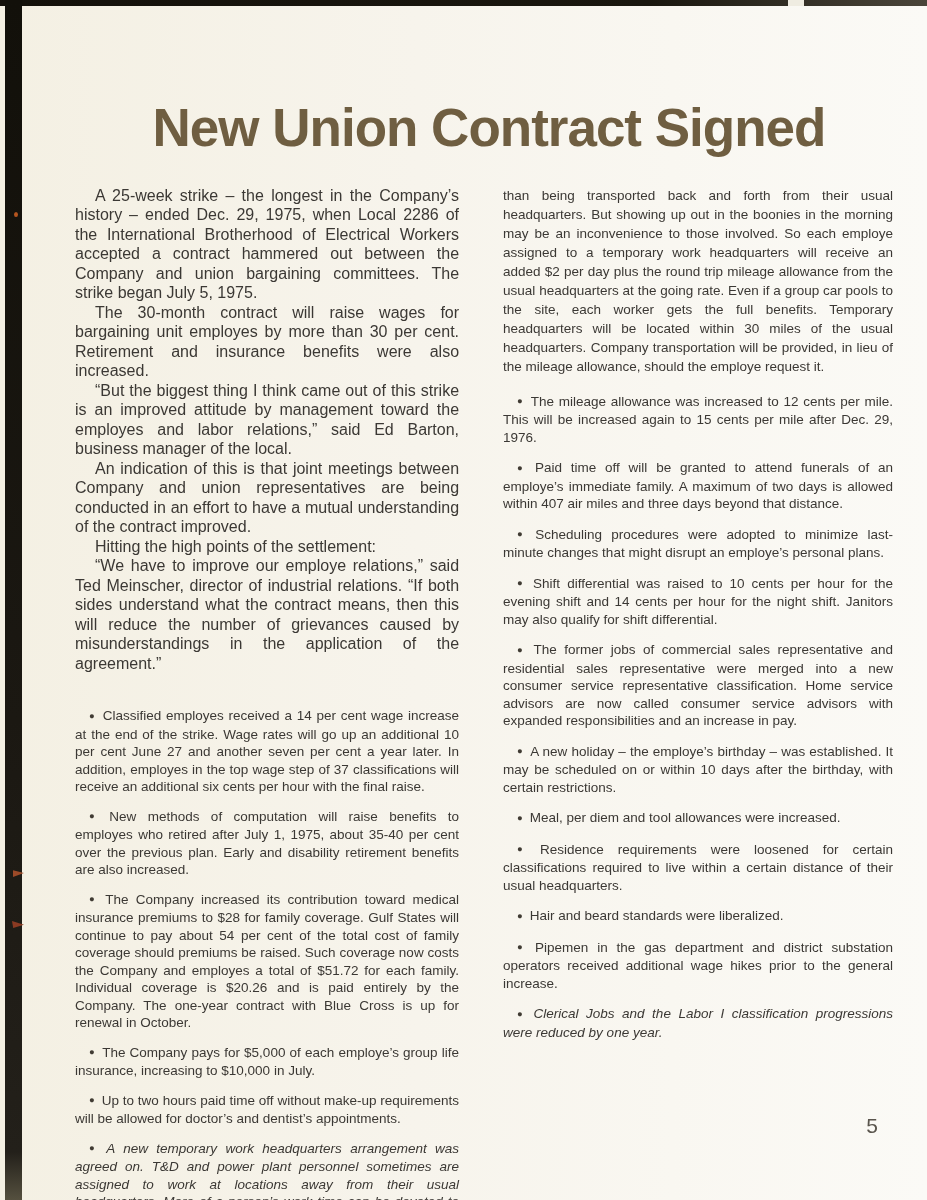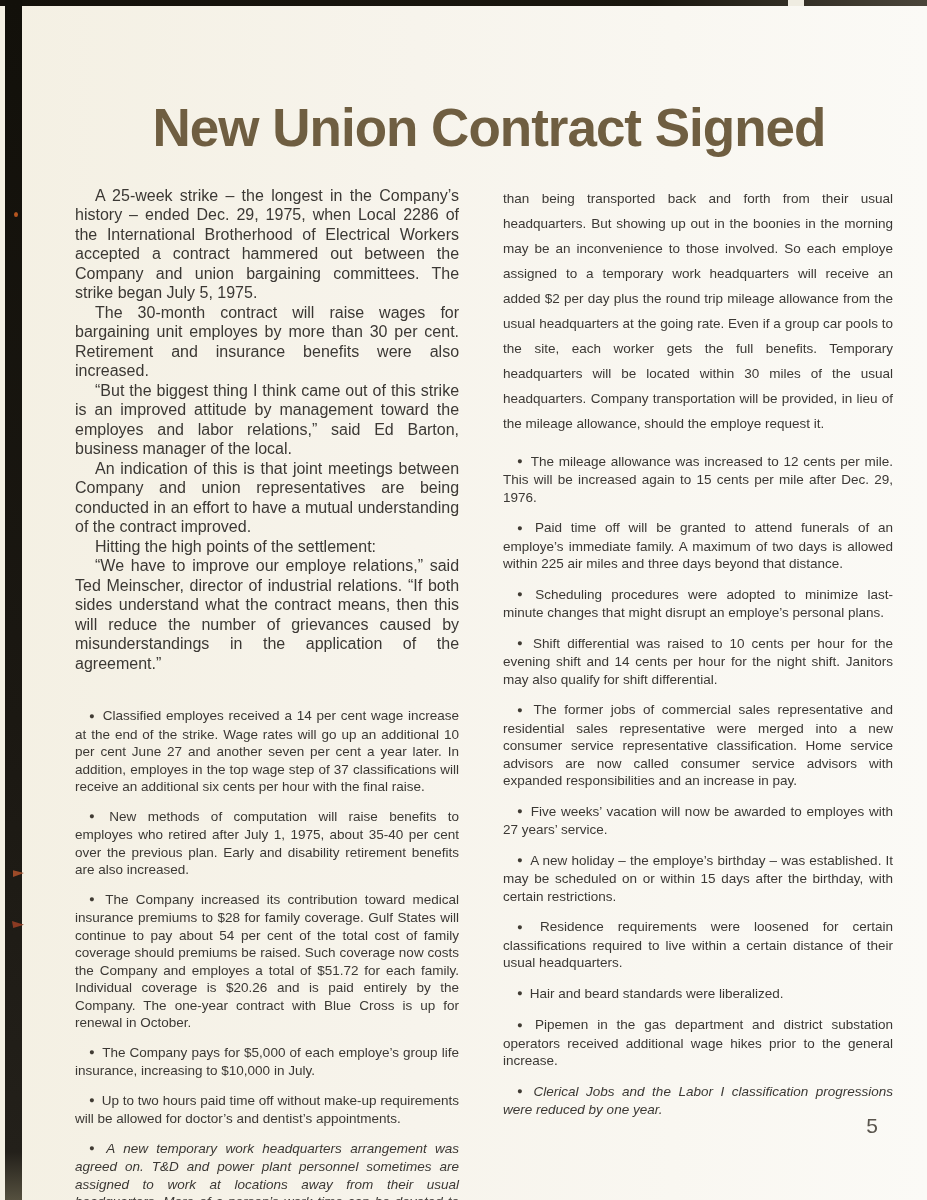--- a/index.html
+++ b/index.html
@@ -37,21 +37,21 @@
   .cols{display:flex;gap:44px;align-items:flex-start;}
   .col-left{width:392px;}
   .col-right{width:398px;}
 
   .intro{font-size:16px;line-height:19.5px;text-indent:20px;margin:0;text-align:justify;}
   .bullets-left{margin-top:34px;}
   .bullet{font-size:13.5px;line-height:17.5px;margin:0 0 12px;text-align:justify;text-indent:14px;}
   .col-right .bullet{margin-bottom:13px;}
   .bullet:last-child{margin-bottom:0;font-style:italic;}
   .dot{font-size:9.5px;margin-right:7px;color:#403b33;position:relative;top:-1.5px;}
-  .cont{font-size:13.5px;line-height:25px;margin:0 0 17px;text-align:justify;}
+  .cont{font-size:13.5px;line-height:19px;margin:0 0 17px;text-align:justify;}
 
   .page-number{position:absolute;right:49px;bottom:62px;font-size:21px;color:#5a554d;}
 </style>
 </head>
 <body>
 
 <div class="scan">
 
   <div class="edge-top"></div>
   <div class="edge-top-gap"></div>
@@ -80,26 +80,26 @@
           <p class="bullet"><span class="dot">●</span><span>The Company pays for $5,000 of each employe’s group life insurance, increasing to $10,000 in July.</span></p>
           <p class="bullet"><span class="dot">●</span><span>Up to two hours paid time off without make-up requirements will be allowed for doctor’s and dentist’s appointments.</span></p>
           <p class="bullet"><span class="dot">●</span><span>A new temporary work headquarters arrangement was agreed on. T&amp;D and power plant personnel sometimes are assigned to work at locations away from their usual headquarters. More of a person’s work time can be devoted to the project if the workers report directly to the job site, rather</span></p>
         </div>
       </div>
 
       <div class="col-right">
         <p class="cont">than being transported back and forth from their usual headquarters. But showing up out in the boonies in the morning may be an inconvenience to those involved. So each employe assigned to a temporary work headquarters will receive an added $2 per day plus the round trip mileage allowance from the usual headquarters at the going rate. Even if a group car pools to the site, each worker gets the full benefits. Temporary headquarters will be located within 30 miles of the usual headquarters. Company transportation will be provided, in lieu of the mileage allowance, should the employe request it.</p>
 
         <p class="bullet"><span class="dot">●</span><span>The mileage allowance was increased to 12 cents per mile. This will be increased again to 15 cents per mile after Dec. 29, 1976.</span></p>
-        <p class="bullet"><span class="dot">●</span><span>Paid time off will be granted to attend funerals of an employe’s immediate family. A maximum of two days is allowed within 225 air miles and three days beyond that distance.</span></p>
+        <p class="bullet"><span class="dot">●</span><span>Paid time off will be granted to attend funerals of an employe’s immediate family. A maximum of two days is allowed within 407 air miles and three days beyond that distance.</span></p>
         <p class="bullet"><span class="dot">●</span><span>Scheduling procedures were adopted to minimize last-minute changes that might disrupt an employe’s personal plans.</span></p>
         <p class="bullet"><span class="dot">●</span><span>Shift differential was raised to 10 cents per hour for the evening shift and 14 cents per hour for the night shift. Janitors may also qualify for shift differential.</span></p>
         <p class="bullet"><span class="dot">●</span><span>The former jobs of commercial sales representative and residential sales representative were merged into a new consumer service representative classification. Home service advisors are now called consumer service advisors with expanded responsibilities and an increase in pay.</span></p>
-        <p class="bullet"><span class="dot">●</span><span>Five weeks’ vacation will now be awarded to employes with 27 years’ service.</span></p>
-        <p class="bullet"><span class="dot">●</span><span>A new holiday – the employe’s birthday – was established. It may be scheduled on or within 15 days after the birthday, with certain restrictions.</span></p>
+        <p class="bullet"><span class="dot">●</span><span>A new holiday – the employe’s birthday – was established. It may be scheduled on or within 10 days after the birthday, with certain restrictions.</span></p>
+        <p class="bullet"><span class="dot">●</span><span>Meal, per diem and tool allowances were increased.</span></p>
         <p class="bullet"><span class="dot">●</span><span>Residence requirements were loosened for certain classifications required to live within a certain distance of their usual headquarters.</span></p>
         <p class="bullet"><span class="dot">●</span><span>Hair and beard standards were liberalized.</span></p>
         <p class="bullet"><span class="dot">●</span><span>Pipemen in the gas department and district substation operators received additional wage hikes prior to the general increase.</span></p>
         <p class="bullet"><span class="dot">●</span><span>Clerical Jobs and the Labor I classification progressions were reduced by one year.</span></p>
       </div>
 
     </div>
   </div>
 
   <div class="page-number">5</div>

